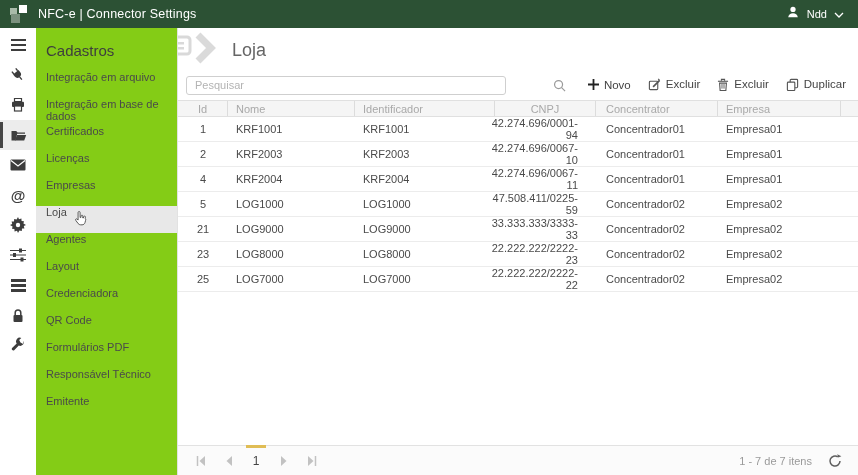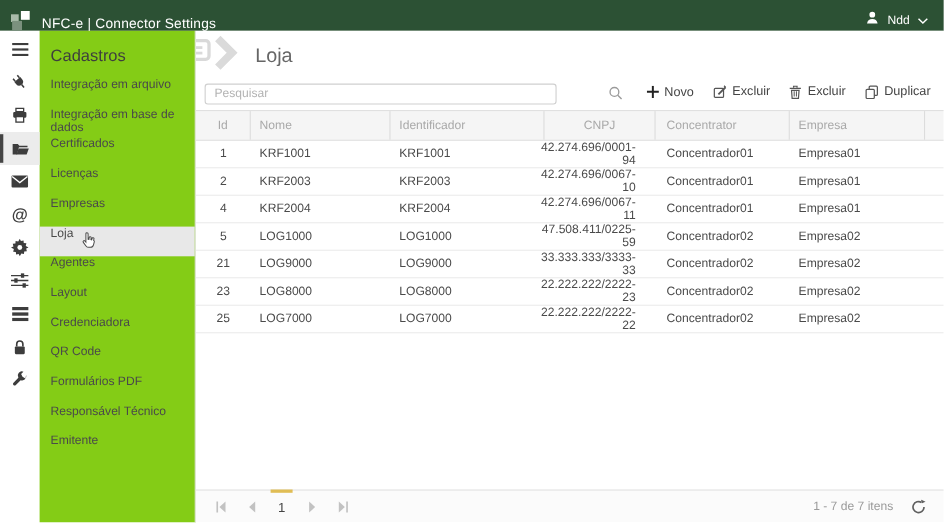--- a/index.html
+++ b/index.html
@@ -1,21 +1,21 @@
 <!DOCTYPE html>
 <html><head>
 <meta charset="utf-8">
 <style>
   * { margin:0; padding:0; box-sizing:border-box; }
   html,body { width:858px; height:475px; overflow:hidden; }
   body { font-family:"Liberation Sans", sans-serif; background:#fff; }
   .screen { position:relative; width:858px; height:475px; background:#fff; }
 
   
-  .topbar { height:28px; background:#2c5134; display:flex; align-items:flex-end; padding:0 10px; color:#fff; }
+  .topbar { height:28px; background:#2c5134; display:flex; align-items:center; padding:0 10px; color:#fff; }
   .logo { position:relative; width:18px; height:18px; margin-right:10px; flex:0 0 auto; }
   .logo .sq1 { position:absolute; left:0; top:3px; width:7px; height:7px; background:#a9bba9; }
   .logo .sq2 { position:absolute; left:9px; top:0; width:8px; height:8px; background:#ffffff; }
   .logo .sq3 { position:absolute; left:1px; top:9px; width:9px; height:9px; background:#7b917e; }
   .app-title { font-size:12.5px; font-weight:400; letter-spacing:.2px; }
   .topbar-right { margin-left:auto; display:flex; align-items:center; gap:7px; padding-right:4px; }
   .user-name { font-size:11px; }
 
   
   .body { display:flex; height:447px; }
@@ -42,21 +42,21 @@
   .toolbar-row { height:26px; display:flex; align-items:center; padding:0 12px 0 8px; }
   .search-wrap { position:relative; width:386px; }
   .search-input { width:320px; height:19px; border:1px solid #cfcfcf; border-radius:3px; padding:0 24px 0 8px; font-size:11px; color:#555; font-family:"Liberation Sans", sans-serif; outline:none; }
   .search-input::placeholder { color:#b3b3b3; }
   .search-icon { position:absolute; right:6px; top:3px; }
   .toolbar-buttons { margin-left:auto; display:flex; align-items:center; gap:17px; }
   .tb-btn { display:flex; gap:5px; font-size:11.5px; color:#444; cursor:pointer; background:none; border:none; font-family:"Liberation Sans", sans-serif; }
 
   
   .grid { margin-top:2px; }
-  .thead { height:28px; background:#f5f5f5; border-top:1px solid #e0e0e0; border-bottom:1px solid #e0e0e0; display:flex; }
+  .thead { height:17px; background:#f5f5f5; border-top:1px solid #e0e0e0; border-bottom:1px solid #e0e0e0; display:flex; }
   .th { font-size:11px; color:#a9a9a9; display:flex; align-items:center; border-right:1px solid #dcdcdc; padding:0 8px; }
   .th.c6 { border-right:none; }
   .tr { height:25px; border-bottom:1px solid #ececec; display:flex; }
   .td { font-size:11px; color:#4a4a4a; display:flex; align-items:center; padding:0 8px; }
   .c0 { width:50px; justify-content:center; text-align:center; }
   .c1 { width:127px; }
   .c2 { width:140px;text-align:center; }
   .c3 { width:101px; }
   .td.c3 { justify-content:flex-end; text-align:right; padding-right:18px; }
   .th.c3 { justify-content:center; }

